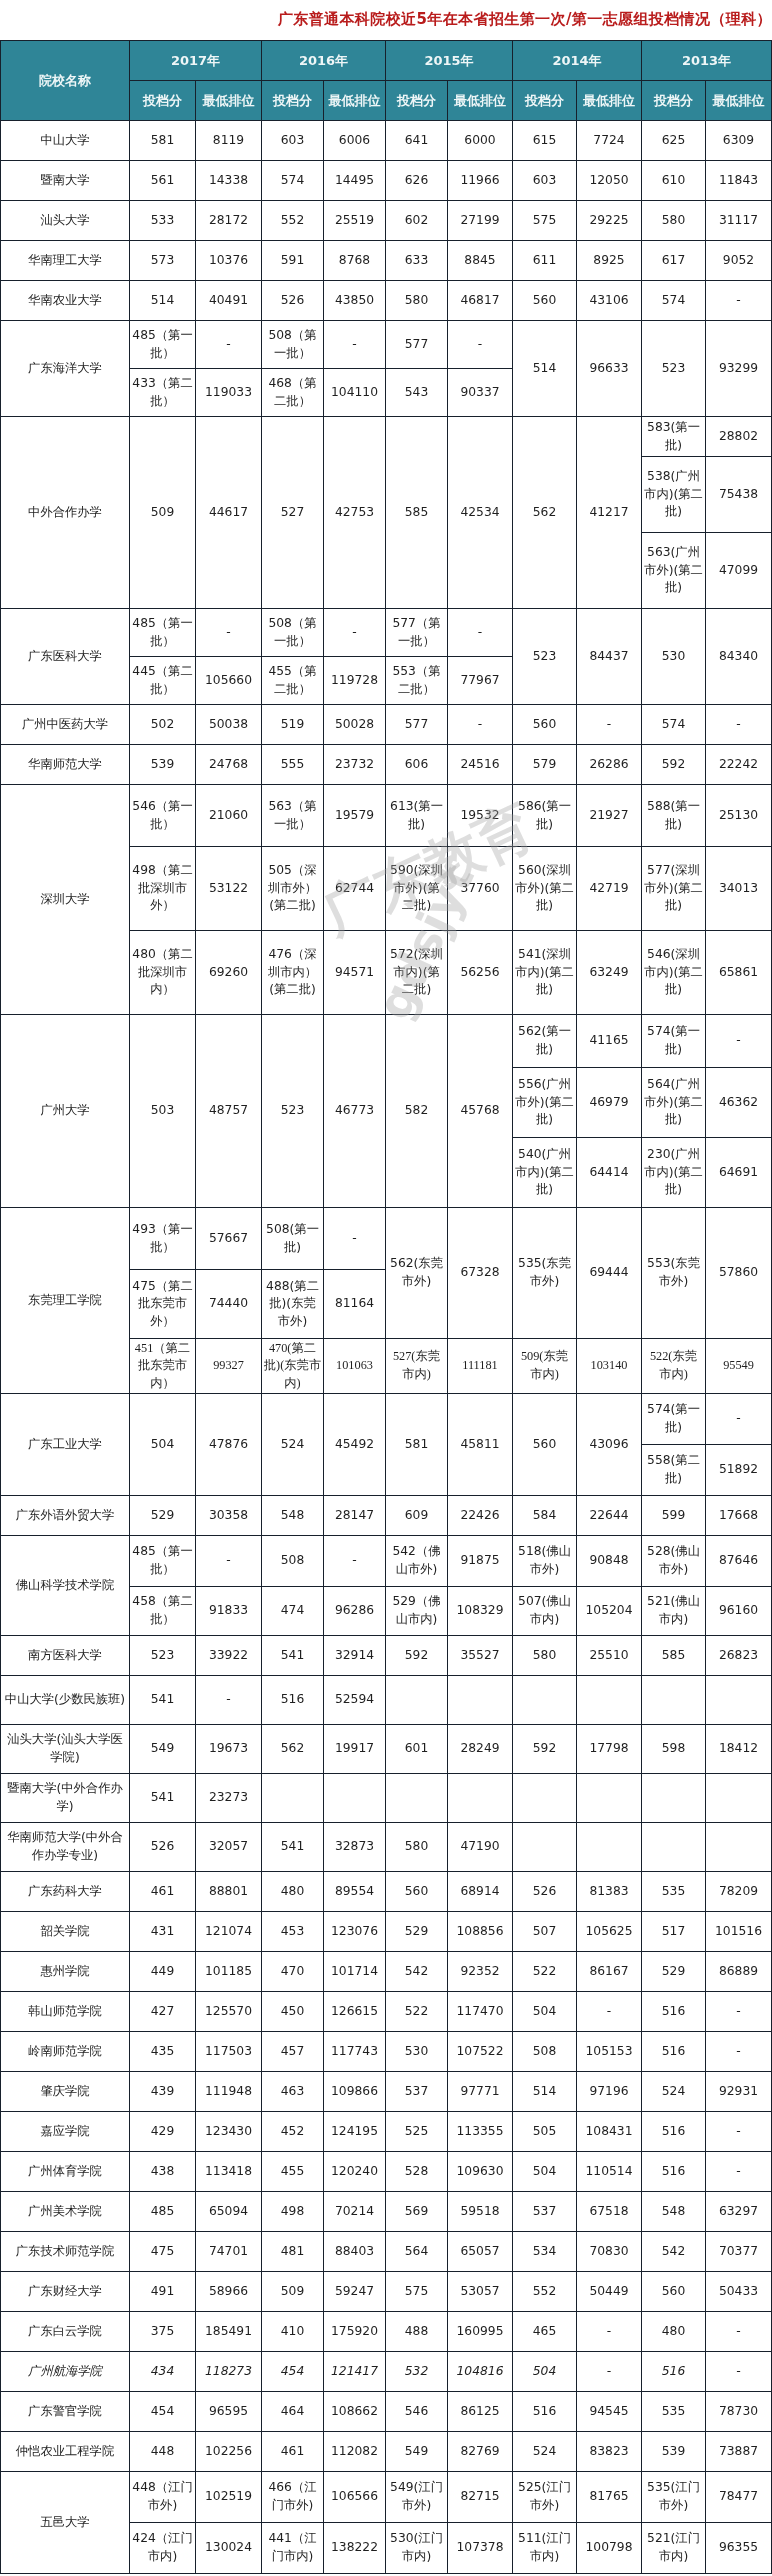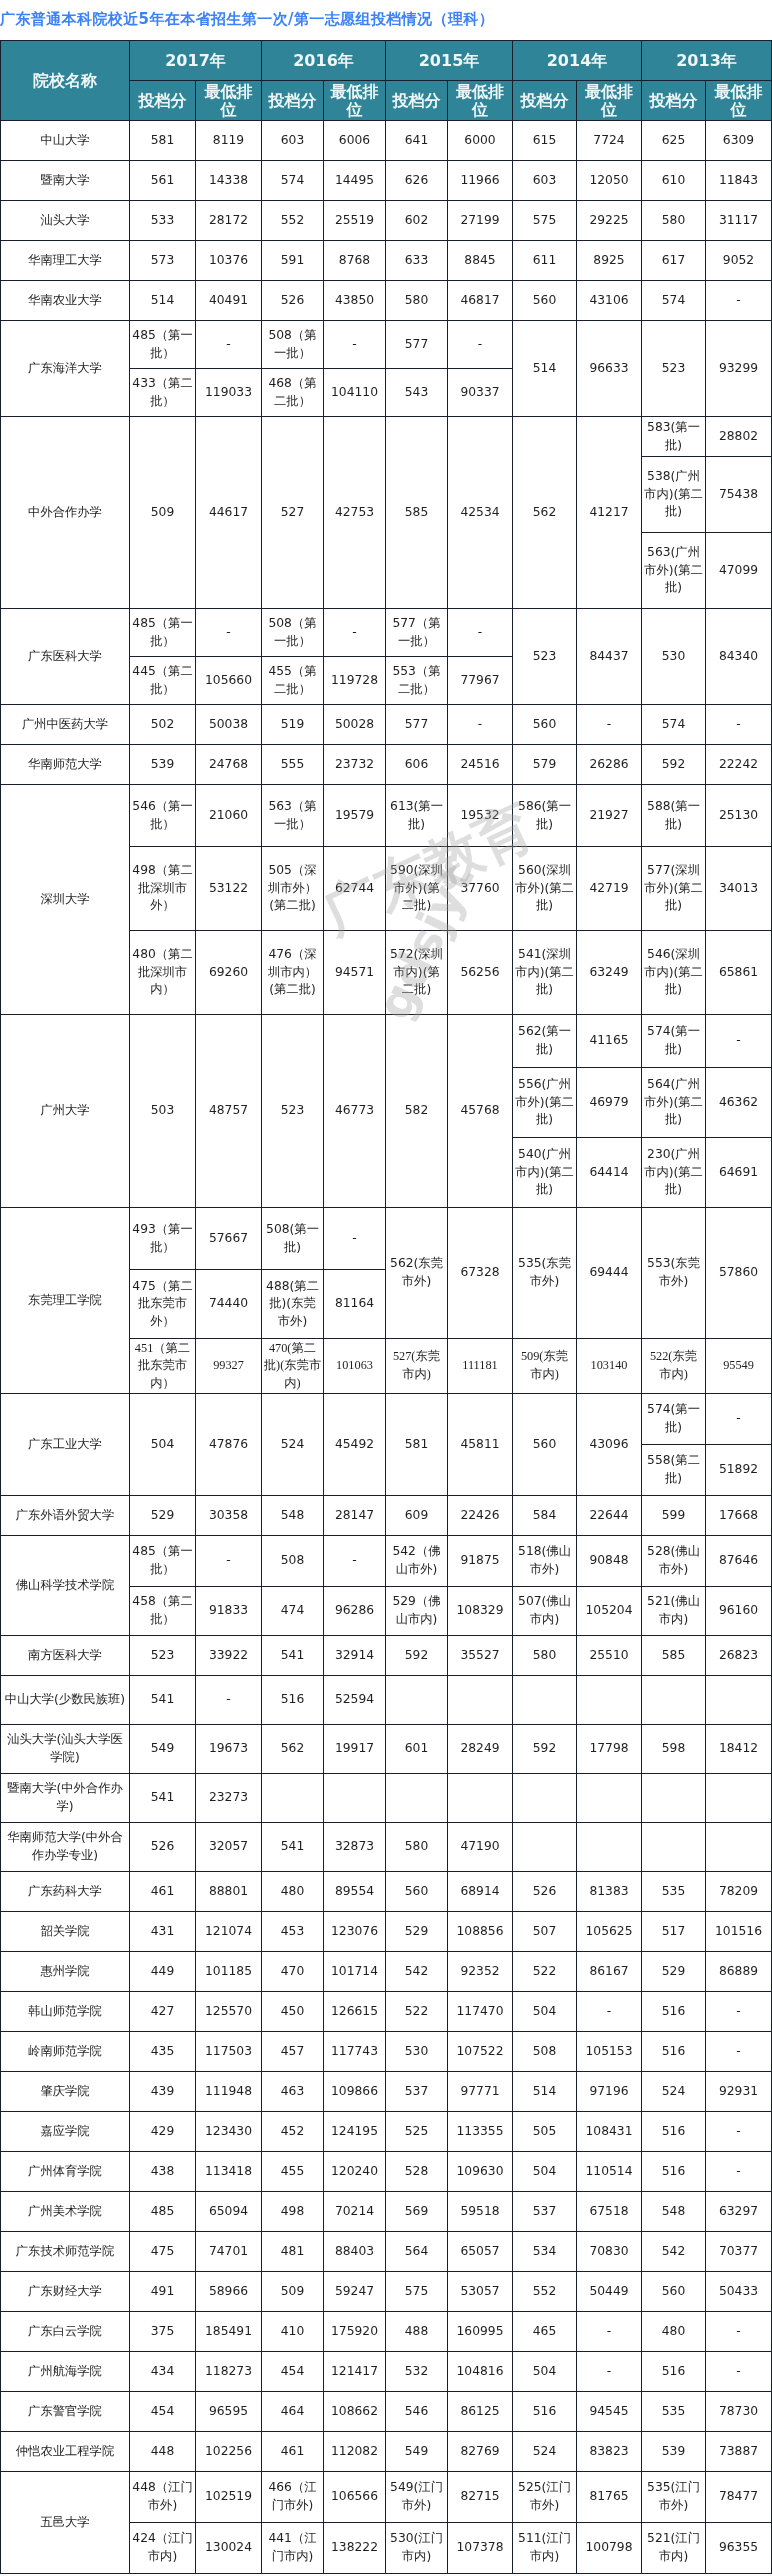--- a/index.html
+++ b/index.html
@@ -1,27 +1,27 @@
 <!DOCTYPE html>
 <html style="font-size:14px"><head>
 <meta charset="utf-8">
 <style>
   html, body { margin: 0; padding: 0; background: #ffffff; }
   body { width: 772px; height: 2576px; position: relative; overflow: hidden;
          font-family: "DejaVu Sans", "Liberation Sans", sans-serif; }
-  .title { height: 40px; line-height: 39px; text-align: left; font-weight: bold;
-           font-size: 15px; color: #3b82f6; letter-spacing: 0.4px; }
+  .title { height: 40px; line-height: 39px; text-align: right; font-weight: bold;
+           font-size: 15px; color: #b91c1c; letter-spacing: 0.4px; }
   table { border-collapse: collapse; width: 772px; table-layout: fixed; position: absolute; top: 40px; left: 0; }
   col.c0 { width: 129px; } col.c1 { width: 66px; } col.c2 { width: 66px; }
   col.c3 { width: 62px; } col.c4 { width: 62px; } col.c5 { width: 62px; }
   col.c6 { width: 65px; } col.c7 { width: 64px; } col.c8 { width: 65px; }
   col.c9 { width: 64px; } col.c10 { width: 66px; }
   th, td { border: 1.3px solid #17202c; text-align: center; vertical-align: middle; padding: 0 1.8px;
            font-size: 12.3px; line-height: 17.6px; color: #1f1f1f; word-break: break-all; }
-  th { background: #2f8597; color: #eef6f7; font-weight: bold; font-size: 16px; }
+  th { background: #2f8597; color: #eef6f7; font-weight: bold; font-size: 13px; }
   tr.h1 th { height: 39px; } tr.h2 th { height: 39px; }
   td.name { font-size: 12.3px; }
   .wm { position: absolute; left: 316px; top: 835px; font-size: 56px; color: rgba(160,160,160,0.35);
         transform: rotate(-25deg); pointer-events: none; font-weight: bold; line-height: 70px; }
   .wm2 { position: absolute; left: 343px; top: 914px; font-size: 47px; color: rgba(160,160,160,0.35);
          transform: rotate(-65deg); pointer-events: none; font-weight: bold; }
 </style>
 </head>
 <body>
 
@@ -580,21 +580,21 @@
         <td>185491</td>
         <td>410</td>
         <td>175920</td>
         <td>488</td>
         <td>160995</td>
         <td>465</td>
         <td>-</td>
         <td>480</td>
         <td>-</td>
       </tr>
-      <tr style="height: 40px;">
+      <tr style="height: 40px; font-style: italic;">
         <td class="name">广州航海学院</td>
         <td>434</td>
         <td>118273</td>
         <td>454</td>
         <td>121417</td>
         <td>532</td>
         <td>104816</td>
         <td>504</td>
         <td>-</td>
         <td>516</td>

